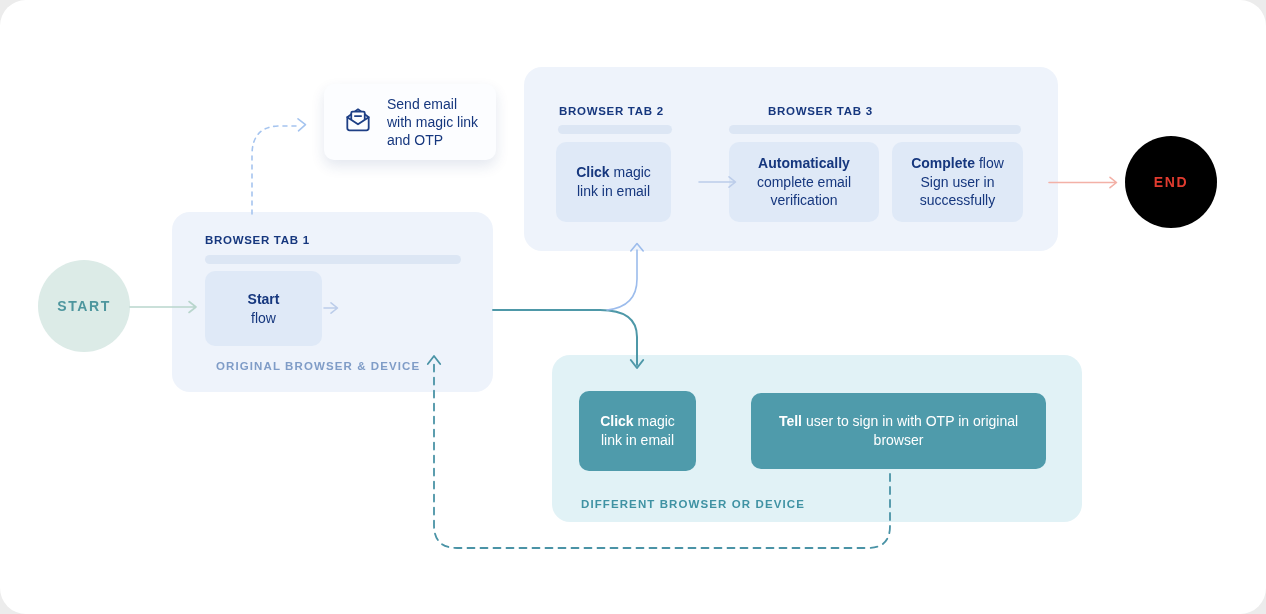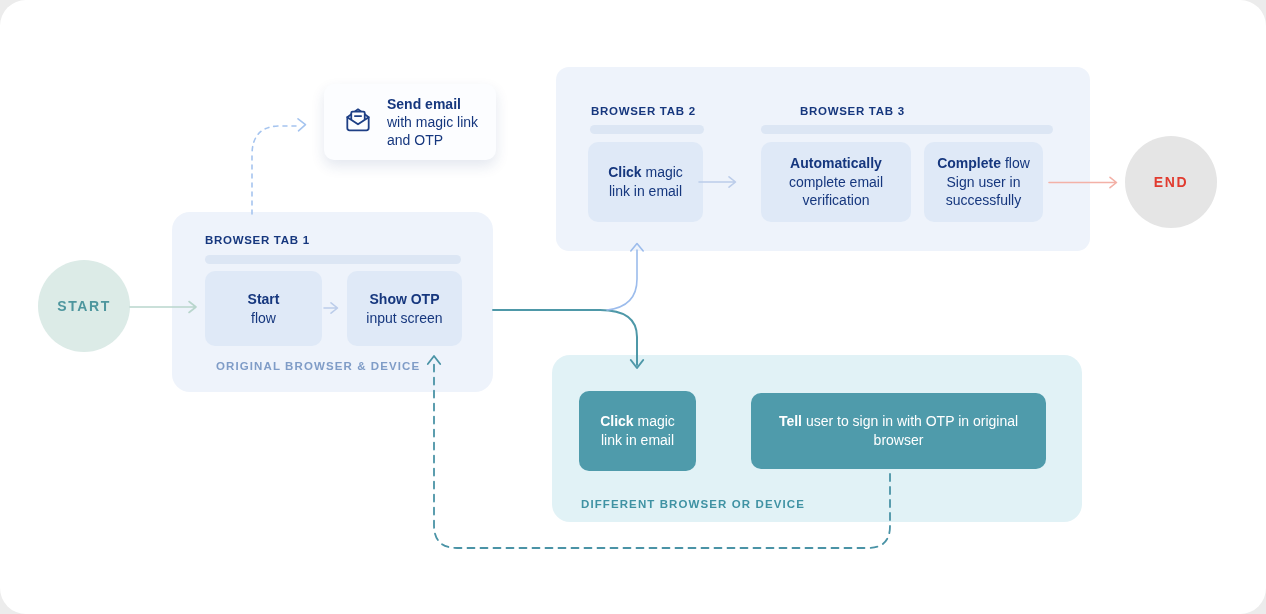--- a/index.html
+++ b/index.html
@@ -2,59 +2,56 @@
 <html><head>
 <meta charset="utf-8">
 <style>
   html,body{margin:0;padding:0;background:#ececec;}
   .page{position:relative;width:1266px;height:614px;background:#ffffff;border-radius:26px;
         overflow:hidden;font-family:"Liberation Sans",sans-serif;}
   .abs{position:absolute;}
   .circle{border-radius:50%;display:flex;align-items:center;justify-content:center;
           font-weight:700;font-size:14px;letter-spacing:1.6px;}
   .start-circle{left:38px;top:260px;width:92px;height:92px;background:#dcebe7;color:#4e969e;}
-  .end-circle{left:1125px;top:136px;width:92px;height:92px;background:#e5e5e5;color:#e13b2f;}
+  .end-circle{left:1125px;top:136px;width:92px;height:92px;background:#000000;color:#e13b2f;}
   .container{background:#eef3fb;border-radius:18px;}
   .tab1{left:172px;top:212px;width:321px;height:180px;}
-  .tabs23{left:556px;top:67px;width:534px;height:184px;border-radius:13px;}
+  .tabs23{left:524px;top:67px;width:534px;height:184px;}
   .teal-container{left:552px;top:355px;width:530px;height:167px;background:#e1f2f6;border-radius:18px;}
   .hdr{font-size:11.5px;font-weight:700;letter-spacing:.7px;color:#16377e;white-space:nowrap;}
   .ftr{font-size:11.5px;font-weight:700;letter-spacing:1.1px;white-space:nowrap;}
   .ftr-blue{color:#7f9cc7;}
   .ftr-teal{color:#3f92a3;}
   .tabbar{background:#dce6f4;border-radius:5px;height:9px;}
   .node{background:#dfe9f7;border-radius:10px;color:#16377e;font-size:14px;line-height:1.34;
         display:flex;align-items:center;justify-content:center;text-align:center;box-sizing:border-box;}
   .node b{display:block;font-weight:700;}
   .node.ib b{display:inline;}
   .node.teal{background:#4f9bab;color:#ffffff;}
   .email-card{left:324px;top:84px;width:172px;height:76px;background:#fcfdff;border-radius:10px;
         box-shadow:0 6px 14px rgba(23,55,126,.12);display:flex;align-items:center;padding-left:16px;
         box-sizing:border-box;}
   .email-text{margin-left:11px;width:116px;color:#16377e;font-size:14px;line-height:1.3;}
-  .email-text .t{font-weight:700;}
+  .email-text .t{font-weight:400;}
   svg.overlay{position:absolute;left:0;top:0;pointer-events:none;}
 </style>
 </head>
 <body>
 
 <div class="page">
 
   <div class="abs circle start-circle">
     <span>START</span>
   </div>
 
   <div class="abs container tab1">
     <div class="abs hdr" style="left:33px;top:22px;">BROWSER TAB 1</div>
     <div class="abs tabbar" style="left:33px;top:43px;width:256px;"></div>
     <div class="abs node" style="left:33px;top:59px;width:117px;height:75px;">
       <div><b>Start</b> <span>flow</span></div>
-    </div>
-    <div class="abs node" style="left:175px;top:59px;width:115px;height:75px;">
-      <div><b>Show OTP</b> <span>input screen</span></div>
     </div>
     <div class="abs ftr ftr-blue" style="left:44px;top:148px;">ORIGINAL BROWSER &amp; DEVICE</div>
   </div>
 
   <div class="abs email-card">
     <span>
       <svg width="36" height="36" viewBox="0 0 32 32" fill="none" stroke="#1e3f85" stroke-width="1.6" stroke-linecap="round" stroke-linejoin="round">
         <path d="M6.5 13.5 L16 6.5 L25.5 13.5"></path>
         <rect x="10" y="8.5" width="12" height="11" rx="1.2" fill="#fcfdff"></rect>
         <path d="M13.2 12.5 H18.8"></path>
@@ -71,21 +68,21 @@
     <div class="abs hdr" style="left:35px;top:38px;">BROWSER TAB 2</div>
     <div class="abs tabbar" style="left:34px;top:58px;width:114px;"></div>
     <div class="abs node ib" style="left:32px;top:75px;width:115px;height:80px;padding:0 10px;">
       <div><b>Click</b> <span>magic link in email</span></div>
     </div>
     <div class="abs hdr" style="left:205px;top:38px;margin-left:39px;">BROWSER TAB 3</div>
     <div class="abs tabbar" style="left:205px;top:58px;width:292px;"></div>
     <div class="abs node" style="left:205px;top:75px;width:150px;height:80px;padding:4px 15px;">
       <div><b>Automatically</b> <span>complete email verification</span></div>
     </div>
-    <div class="abs node ib" style="left:368px;top:75px;width:119px;height:80px;padding:0 13px;">
+    <div class="abs node ib" style="left:368px;top:75px;width:131px;height:80px;padding:0 13px;">
       <div><b>Complete</b> <span>flow Sign user in successfully</span></div>
     </div>
   </div>
 
   <div class="abs circle end-circle">
     <span>END</span>
   </div>
 
   <div class="abs teal-container">
     <div class="abs node teal ib" style="left:27px;top:36px;width:117px;height:80px;padding:0 10px;">

